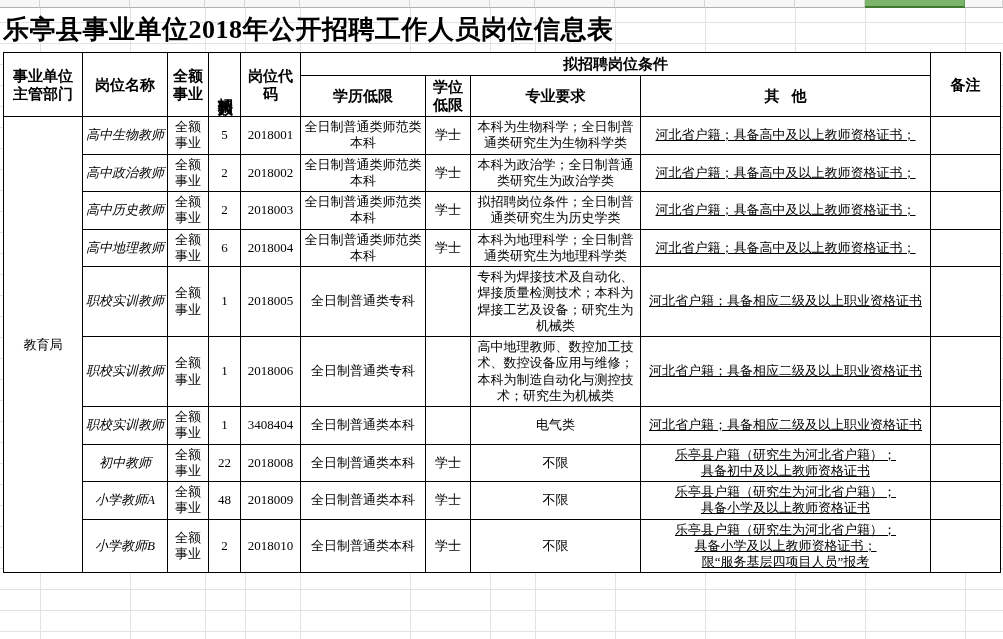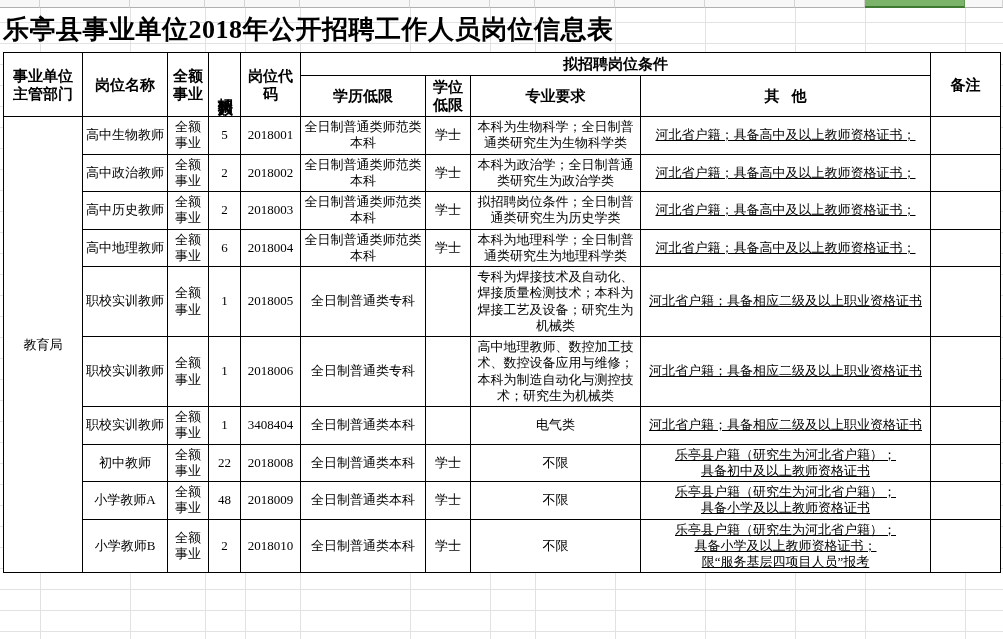--- a/index.html
+++ b/index.html
@@ -146,20 +146,21 @@
     text-align: left;
     padding-left: 5px;
     text-decoration: underline;
   }
   .edu-cell {
     font-size: 12.5px;
     line-height: 1.3;
   }
   .post-cell {
     font-size: 13px;
+    font-style: italic;
   }
 </style>
 </head>
 <body>
 
 <div id="sheet-strip">
     <div class="colcell" style="left: 0px; width: 40px;"></div>
     <div class="colcell" style="left: 40px; width: 90px;"></div>
     <div class="colcell" style="left: 130px; width: 75px;"></div>
     <div class="colcell" style="left: 205px; width: 40px;"></div>

